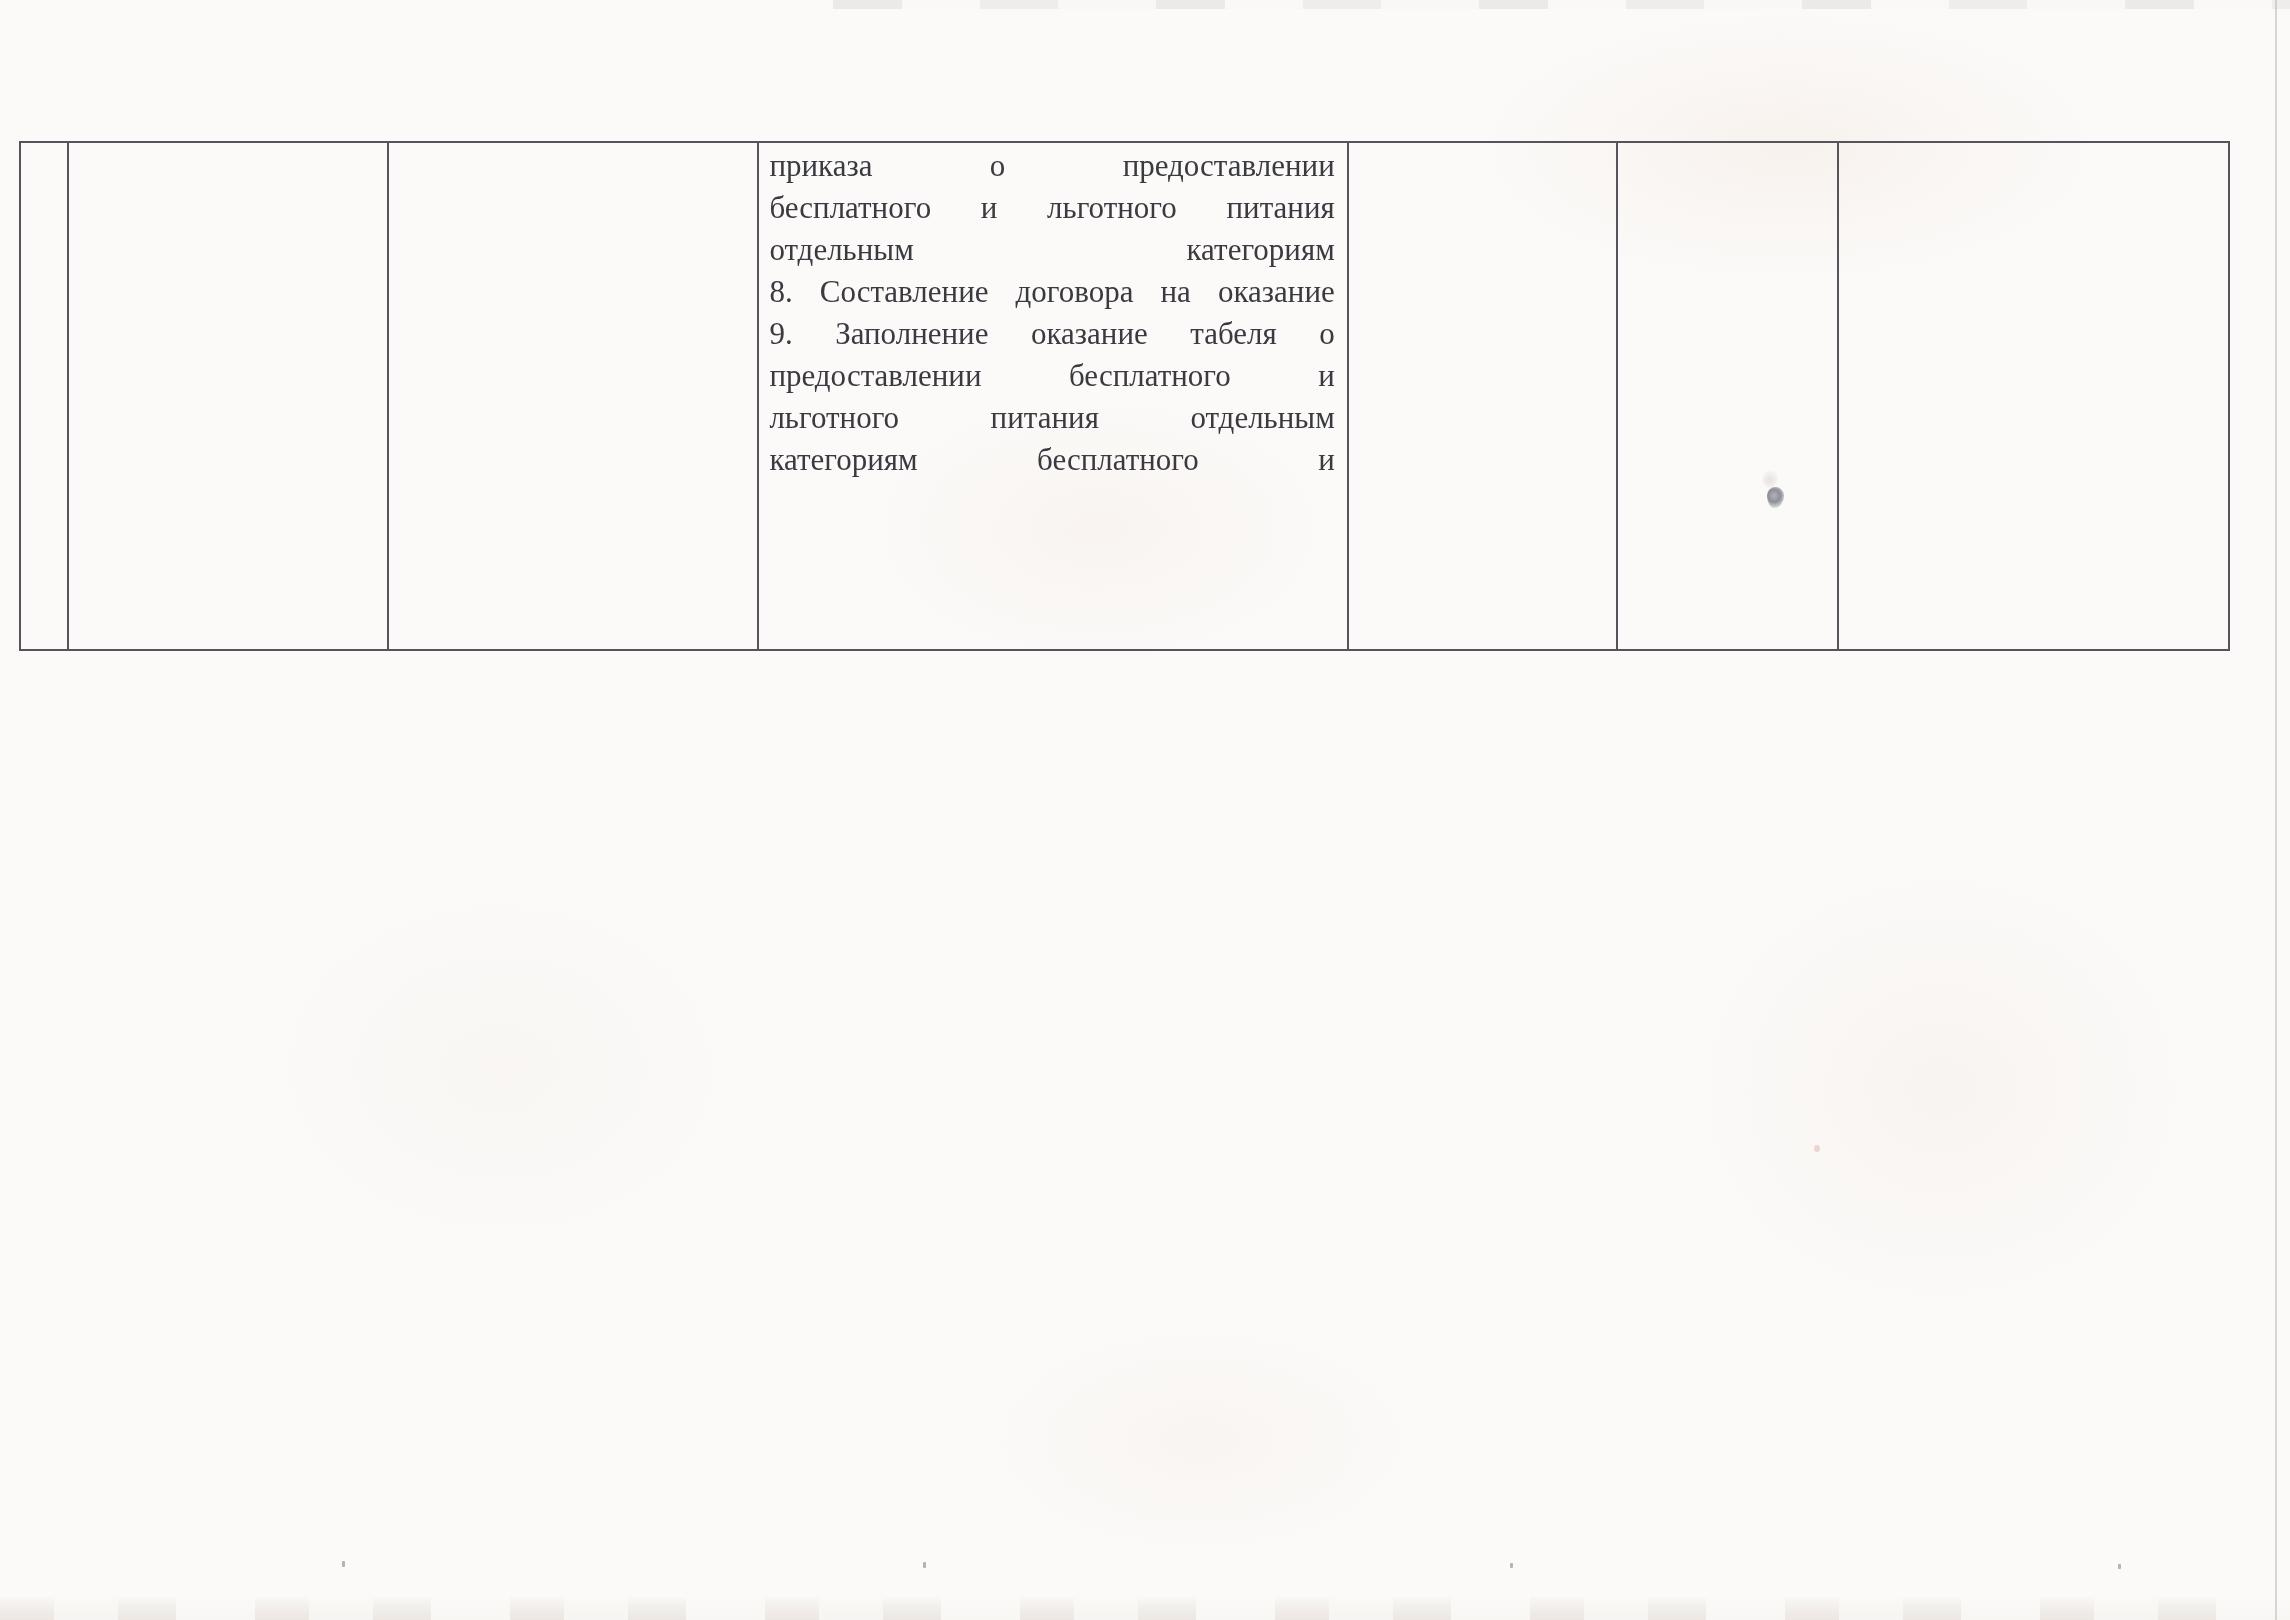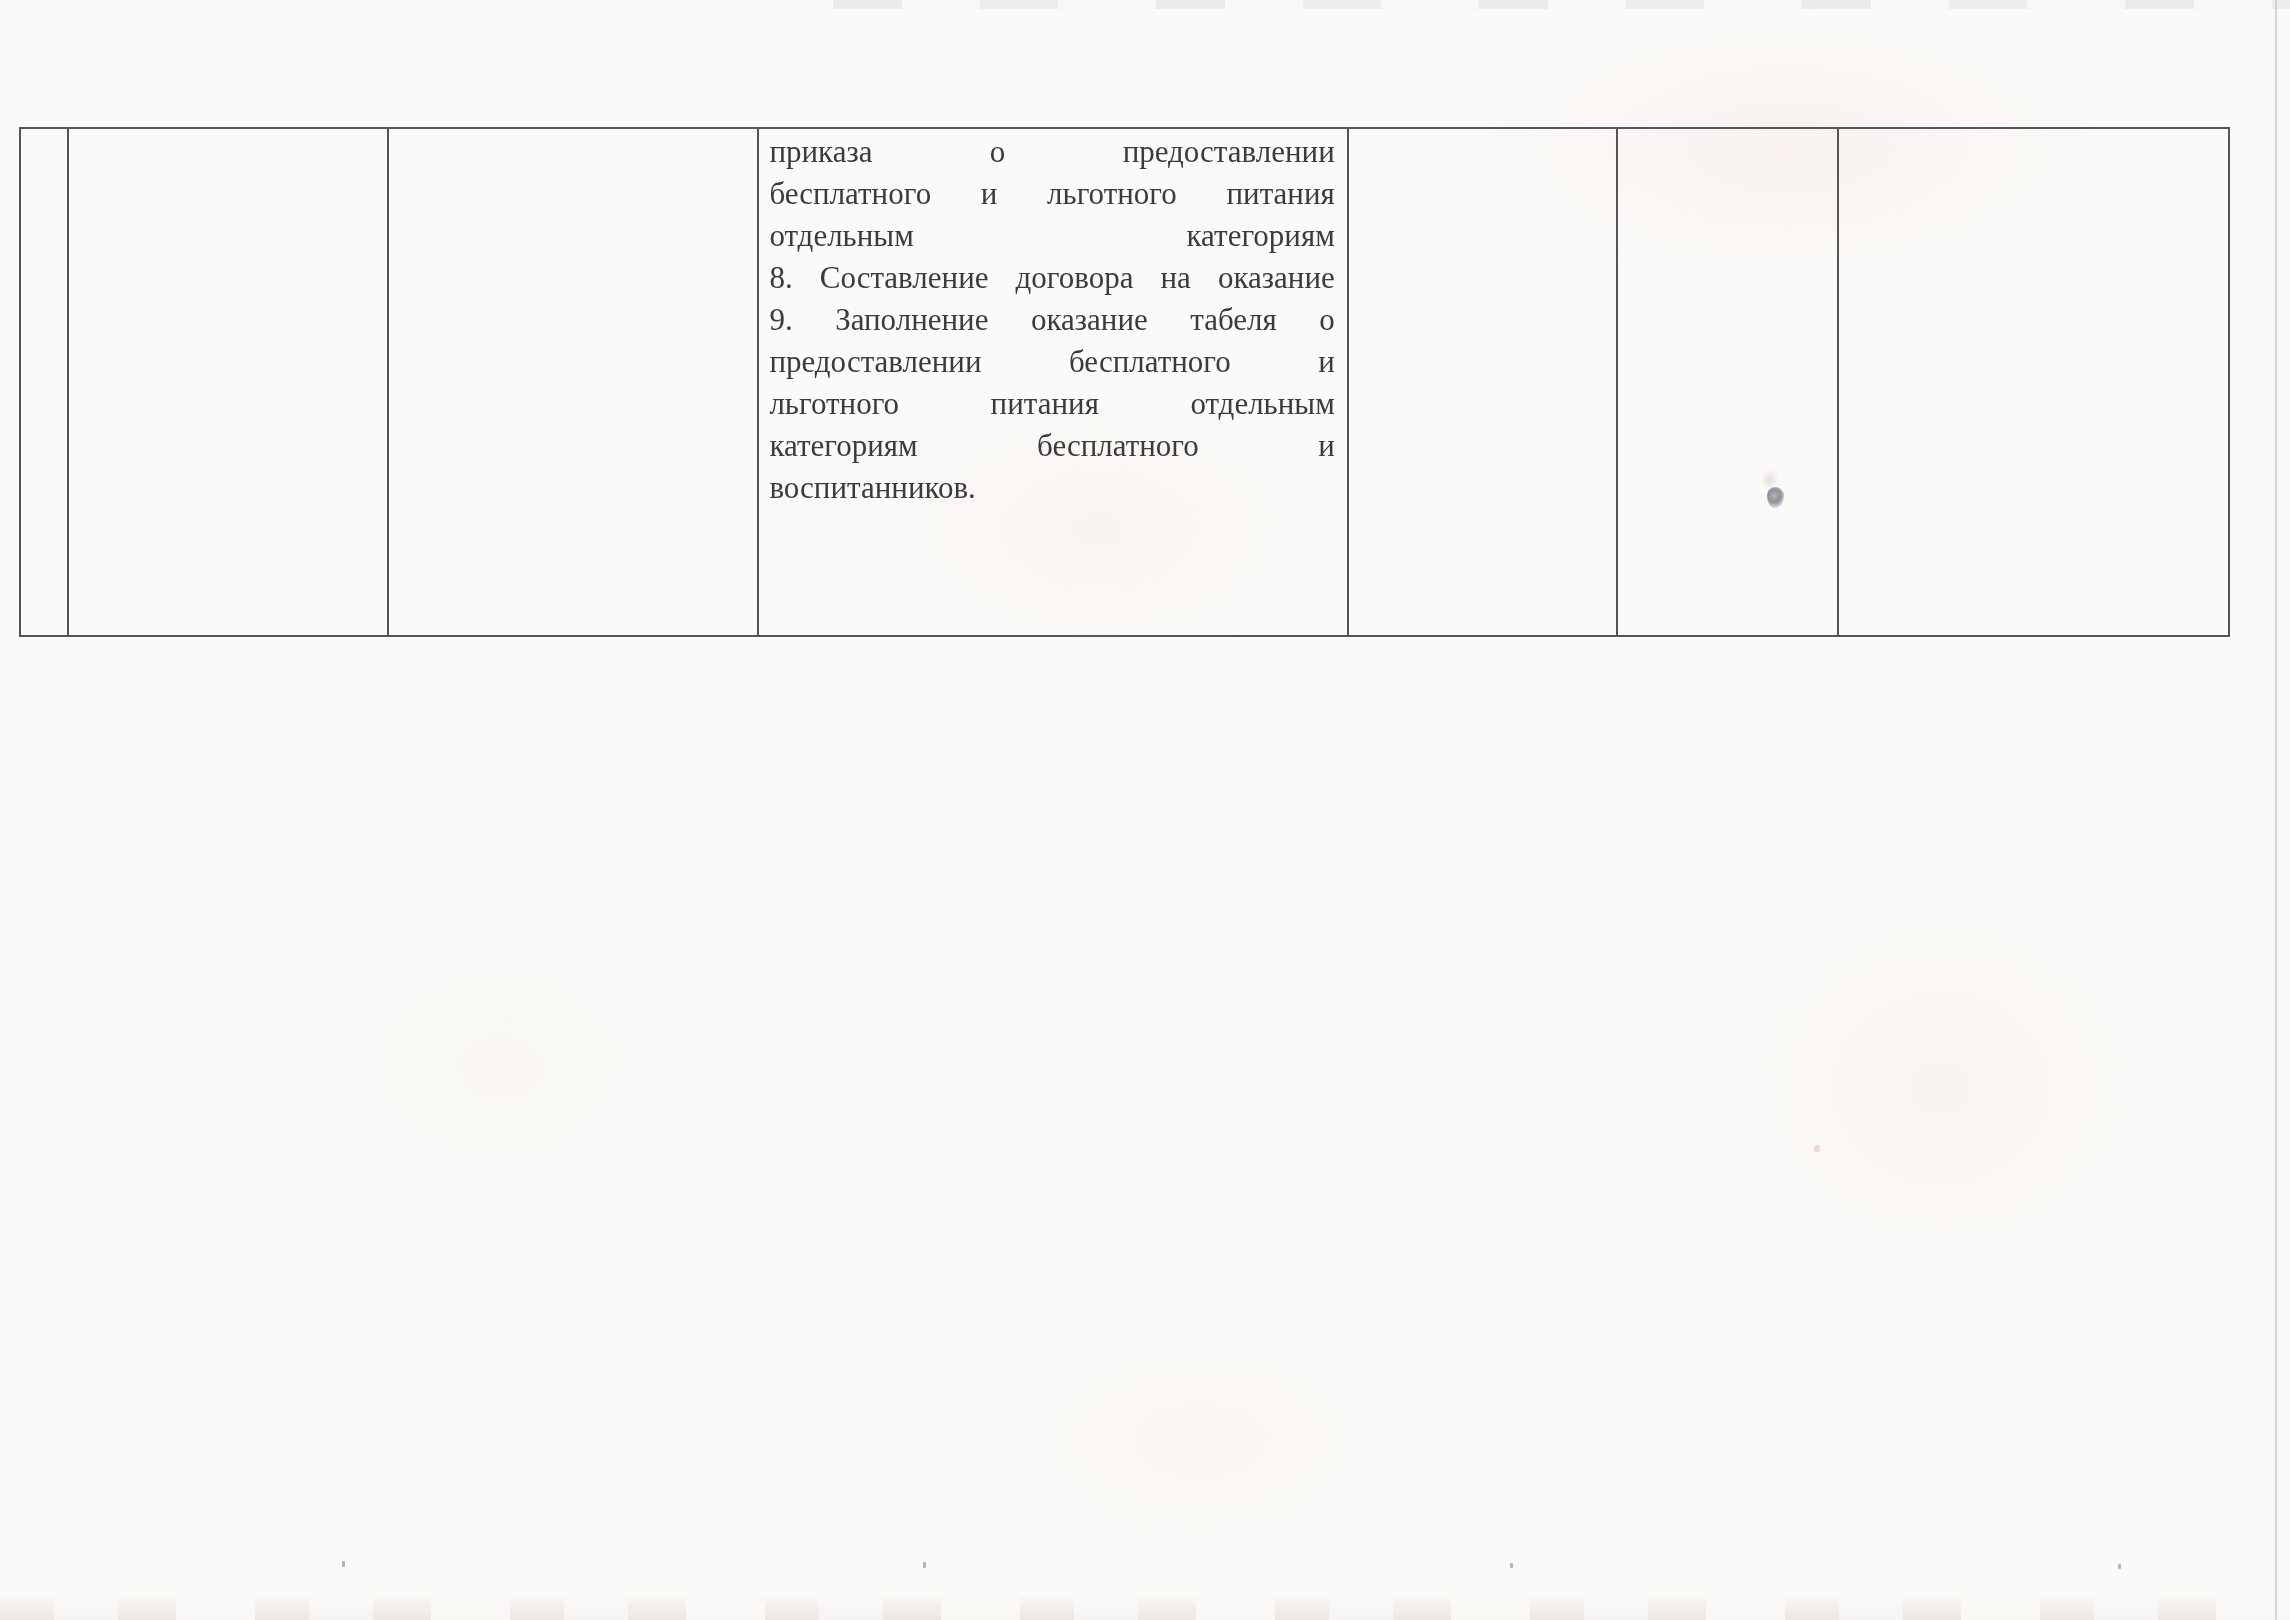--- a/index.html
+++ b/index.html
@@ -45,21 +45,21 @@
             mask-image: linear-gradient(180deg, transparent 0, rgba(0,0,0,.55) 55%, rgba(0,0,0,.85) 100%);
   }
   
   .right-edge {
     position: absolute; top: 0; left: 2275px; width: 2px; height: 1620px;
     background: rgba(185,182,178,0.55);
   }
 
   
   .doc-table {
-    position: absolute; left: 18.6px; top: 127px;
+    position: absolute; left: 18.6px; top: 141px;
     width: 2211px; height: 510px;
     box-sizing: border-box;
     border: 2px solid #54545a;
     border-top-width: 2.9px;
     border-bottom-width: 2.9px;
     display: grid;
     grid-template-columns: 48px 320px 370px 590px 269px 221px 394px;
     background: transparent;
   }
   .cell {
@@ -157,21 +157,20 @@
         <div class="cell-line flex-just">
             <span>льготного</span>
             <span>питания</span>
             <span>отдельным</span>
           </div>
         <div class="cell-line flex-just">
             <span>категориям</span>
             <span>бесплатного</span>
             <span>и</span>
           </div>
-        <div class="cell-line">воспитанников.</div>
       </div>
     </div>
     <div class="cell"></div>
     <div class="cell"></div>
     <div class="cell"></div>
   </div>
 
   <div class="ink-spot-tail"></div>
   <div class="ink-spot"></div>
 

